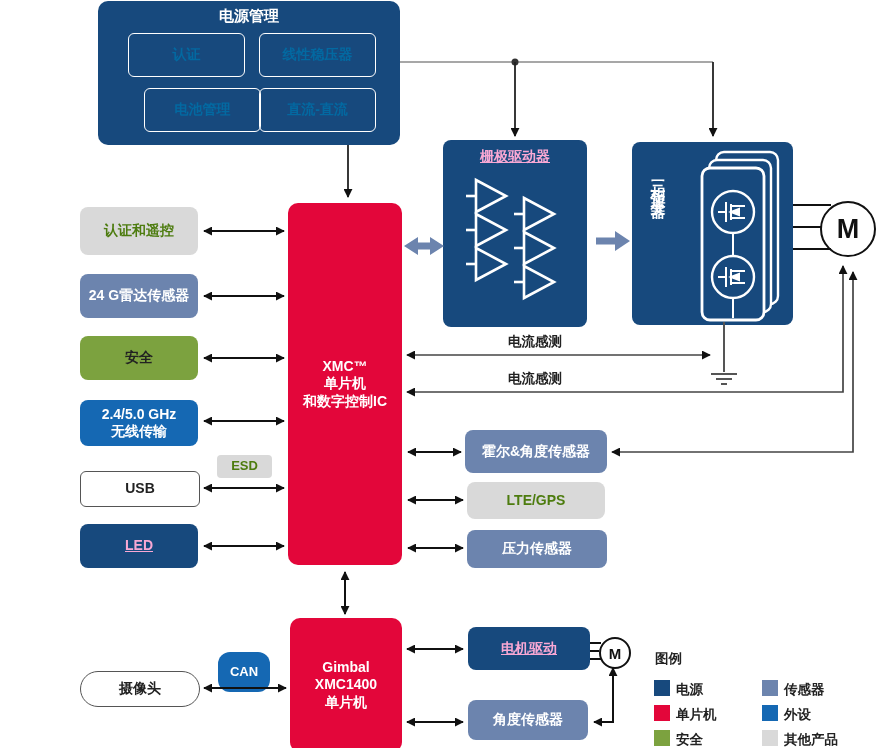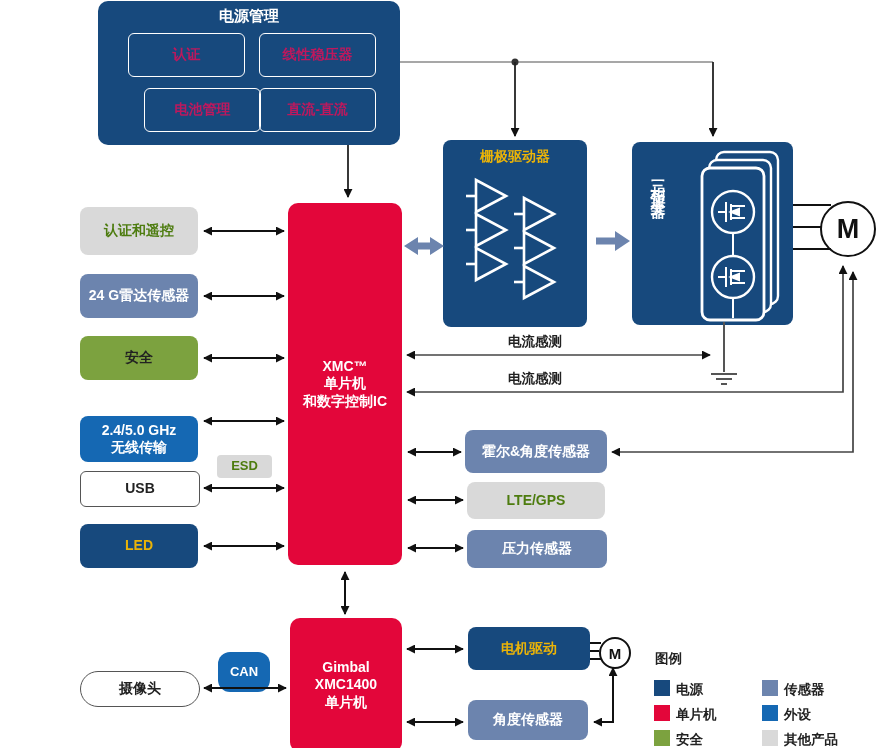--- a/index.html
+++ b/index.html
@@ -2,29 +2,29 @@
 <html><head>
 <meta charset="utf-8">
 <style>
   html,body{margin:0;padding:0;background:#fff;}
   #canvas{
     position:relative;width:881px;height:748px;overflow:hidden;background:#fff;
     font-family:"Liberation Sans","DejaVu Sans",sans-serif;
   }
   .bx{position:absolute;display:flex;align-items:center;justify-content:center;
       text-align:center;font-weight:700;font-size:14px;border-radius:8px;line-height:1.25;}
-  .navy{background:#17497D;color:#eab308;}
+  .navy{background:#17497D;color:#f9a8d4;text-decoration:underline;}
   .red{background:#E3063A;color:#fff;}
   .green{background:#7CA23F;color:#222;}
   .sensor{background:#6C84AE;color:#ffffff;}
   .blue{background:#1568B3;color:#fff;}
   .gray{background:#D9D9D9;color:#4d7c0f;}
   .whitebx{background:#fff;border:1.6px solid #555;color:#222;}
   .sub{position:absolute;display:flex;align-items:center;justify-content:center;
-       border:1.6px solid #fff;border-radius:6px;color:#be185d;font-weight:700;font-size:14px;}
+       border:1.6px solid #fff;border-radius:6px;color:#0369a1;font-weight:700;font-size:14px;}
   .lbl{position:absolute;font-weight:700;font-size:13.5px;color:#222;text-align:center;}
   .circleM{position:absolute;background:#fff;border:2.5px solid #111;border-radius:50%;
            display:flex;align-items:center;justify-content:center;font-weight:700;color:#111;}
   .vtext{position:absolute;writing-mode:vertical-rl;letter-spacing:6px;color:#fff;
          font-weight:700;font-size:15px;}
   .legend-title{position:absolute;font-weight:700;font-size:13.5px;color:#222;}
   .sw{position:absolute;width:16px;height:16px;}
   .lg-label{position:absolute;font-weight:700;font-size:13.5px;color:#222;}
   svg.layer{position:absolute;left:0;top:0;pointer-events:none;}
 </style>
@@ -36,21 +36,21 @@
   <div class="bx navy" style="left:98px;top:1px;width:302px;height:144px;border-radius:10px;"></div>
   <div class="lbl" style="left:98px;top:7px;width:302px;color:#fff;font-size:15px;">电源管理</div>
   <div class="sub" style="left:128px;top:33px;width:115px;height:42px;">认证</div>
   <div class="sub" style="left:259px;top:33px;width:115px;height:42px;">线性稳压器</div>
   <div class="sub" style="left:128px;top:88px;width:115px;height:42px;margin-left:16px;">电池管理</div>
   <div class="sub" style="left:259px;top:88px;width:115px;height:42px;">直流-直流</div>
 
   <div class="bx gray" style="left:80px;top:207px;width:118px;height:48px;">认证和遥控</div>
   <div class="bx sensor" style="left:80px;top:274px;width:118px;height:44px;">24 G雷达传感器</div>
   <div class="bx green" style="left:80px;top:336px;width:118px;height:44px;">安全</div>
-  <div class="bx blue" style="left:80px;top:416px;width:118px;height:46px;flex-direction:column;">
+  <div class="bx blue" style="left:80px;top:400px;width:118px;height:46px;flex-direction:column;">
     <span>2.4/5.0 GHz</span>
     <span>无线传输</span>
   </div>
   <div class="bx whitebx" style="left:80px;top:471px;width:118px;height:34px;border-radius:6px;">USB</div>
   <div class="bx navy" style="left:80px;top:524px;width:118px;height:44px;">LED</div>
   <div class="bx whitebx" style="left:80px;top:671px;width:118px;height:34px;border-radius:18px;">摄像头</div>
 
   <div class="bx gray" style="left:217px;top:455px;width:55px;height:23px;border-radius:4px;font-size:13px;">ESD</div>
   <div class="bx blue" style="left:218px;top:652px;width:52px;height:40px;border-radius:12px;font-size:13px;">CAN</div>
 

